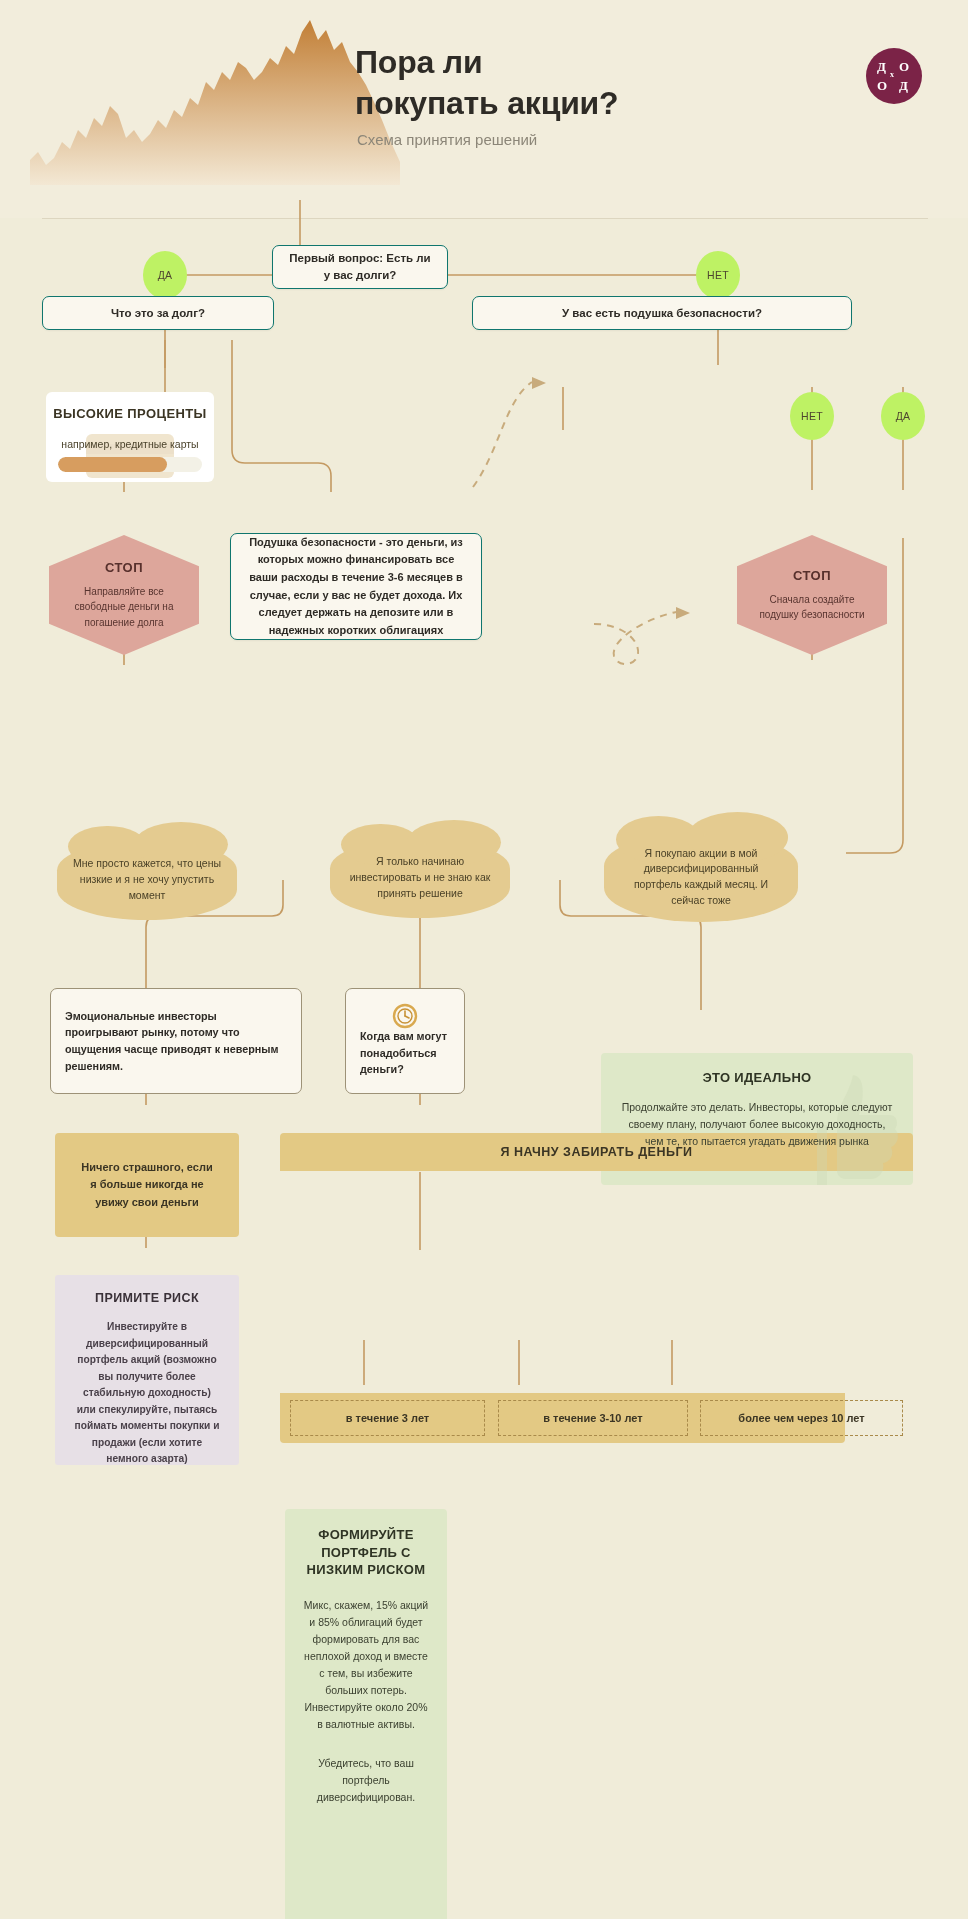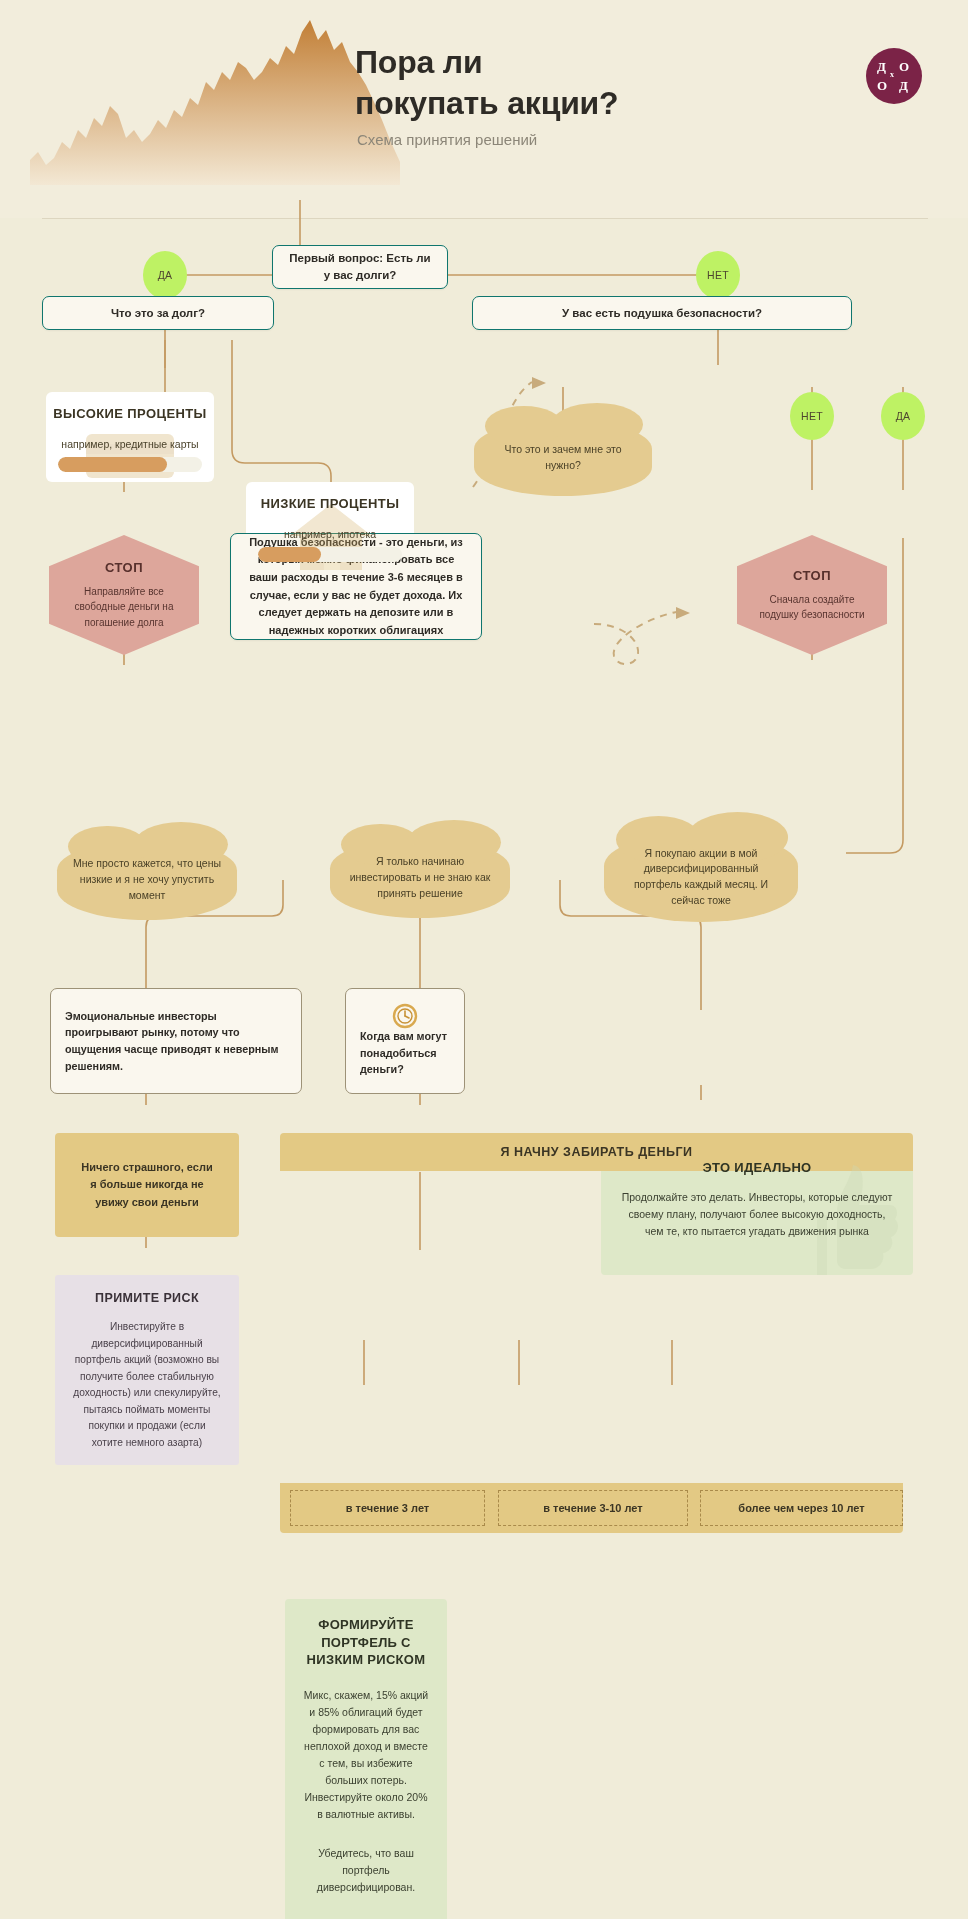--- a/index.html
+++ b/index.html
@@ -155,21 +155,21 @@
 
   .purplepanel {
     background: #e7e0e6; border-radius: 3px;
   }
   .purplepanel .pp-title {
     text-align: center; font-size: 12.5px; font-weight: bold;
     color: #3a3138; padding: 16px 8px 0; letter-spacing: .4px;
   }
   .purplepanel .pp-body {
     text-align: center; font-size: 10.2px; color: #4a414a;
-    line-height: 1.62; padding: 14px 18px 16px;
+    line-height: 1.62; padding: 14px 18px 16px; font-weight: bold;
   }
 
   .strip-head {
     background: #e3c984; border-radius: 4px 4px 0 0;
     display: flex; align-items: center; justify-content: center;
     font-size: 12.5px; font-weight: bold; color: #3b3524; letter-spacing: .5px;
   }
   .strip-body { background: #e3c984; border-radius: 0 0 4px 4px; position: relative; }
   .strip-cell {
     position: absolute; top: 7px; height: 36px;
@@ -306,36 +306,21 @@
       <rect x="4" y="18" width="88" height="10" fill="#c09a52"></rect>
       <rect x="12" y="36" width="26" height="8" rx="2" fill="#dcc28a"></rect>
     </svg>
     <div class="tc-title">ВЫСОКИЕ ПРОЦЕНТЫ</div>
     <div class="tc-sub">например, кредитные карты</div>
     <div class="tc-bar">
         <i style="width:76%"></i>
       </div>
   </div>
 
-  <div class="node tancard" style="left:246px; top:392px; width:168px; height:90px;">
-    <svg class="tc-watermark" style="left:40px; top:18px; width:90px; height:72px;" viewBox="0 0 90 72">
-      <polygon points="45,4 86,36 4,36" fill="#d3b068"></polygon>
-      <rect x="14" y="36" width="62" height="34" fill="#d3b068"></rect>
-      <rect x="38" y="48" width="16" height="22" fill="#e3c984"></rect>
-    </svg>
-    <div class="tc-title">НИЗКИЕ ПРОЦЕНТЫ</div>
-    <div class="tc-sub">например, ипотека</div>
-    <div class="tc-bar">
-        <i style="width:44%"></i>
-      </div>
-  </div>
-
-  <div class="node cloud" style="left:474px; top:420px; width:178px; height:76px;">
-    <span>Что это и зачем мне это нужно?</span>
-  </div>
+
   <div class="node ellipse" style="left:790px; top:392px; width:44px; height:48px;">НЕТ</div>
   <div class="node ellipse" style="left:881px; top:392px; width:44px; height:48px;">ДА</div>
 
   <div class="node hexagon" style="left:49px; top:535px;">
     <div class="hx-title">СТОП</div>
     <div class="hx-body">Направляйте все свободные деньги на погашение долга</div>
   </div>
 
   <div class="node hexagon" style="left:737px; top:535px;">
     <div class="hx-title">СТОП</div>
@@ -371,21 +356,21 @@
     <svg class="gp-watermark" viewBox="0 0 110 130" style="width:110px; height:130px;">
       <path d="M30,60 L30,120 L20,120 L20,60 Z M40,58 C40,40 52,30 56,10 C70,12 66,36 62,50 L92,50 C100,50 102,58 98,64 C104,70 100,80 94,82 C98,90 92,98 86,98 C88,106 82,114 74,114 L48,114 C44,114 40,110 40,106 Z" fill="#cbd8b4"></path>
     </svg>
     <div class="gp-title">ЭТО ИДЕАЛЬНО</div>
     <div class="gp-body">Продолжайте это делать. Инвесторы, которые следуют своему плану, получают более высокую доходность, чем те, кто пытается угадать движения рынка</div>
   </div>
 
   <div class="node tanblock" style="left:55px; top:1133px; width:184px; height:104px;">Ничего страшного, если я больше никогда не увижу свои деньги</div>
 
   <div class="node strip-head" style="left:280px; top:1133px; width:633px; height:38px;">Я НАЧНУ ЗАБИРАТЬ ДЕНЬГИ</div>
-  <div class="node strip-body" style="left:280px; top:1171px; width:623px; height:50px;">
+  <div class="node strip-body" style="left:280px; top:1171px; width:565px; height:50px;">
     <div class="strip-cell" style="left:10px; width:195px;">в течение 3 лет</div>
     <div class="strip-cell" style="left:218px; width:190px;">в течение 3-10 лет</div>
     <div class="strip-cell" style="left:420px; width:203px;">более чем через 10 лет</div>
   </div>
 
   <div class="node purplepanel" style="left:55px; top:1275px; width:184px; height:190px;">
     <div class="pp-title">ПРИМИТЕ РИСК</div>
     <div class="pp-body">Инвестируйте в диверсифицированный портфель акций (возможно вы получите более стабильную доходность) или спекулируйте, пытаясь поймать моменты покупки и продажи (если хотите немного азарта)</div>
   </div>
 

